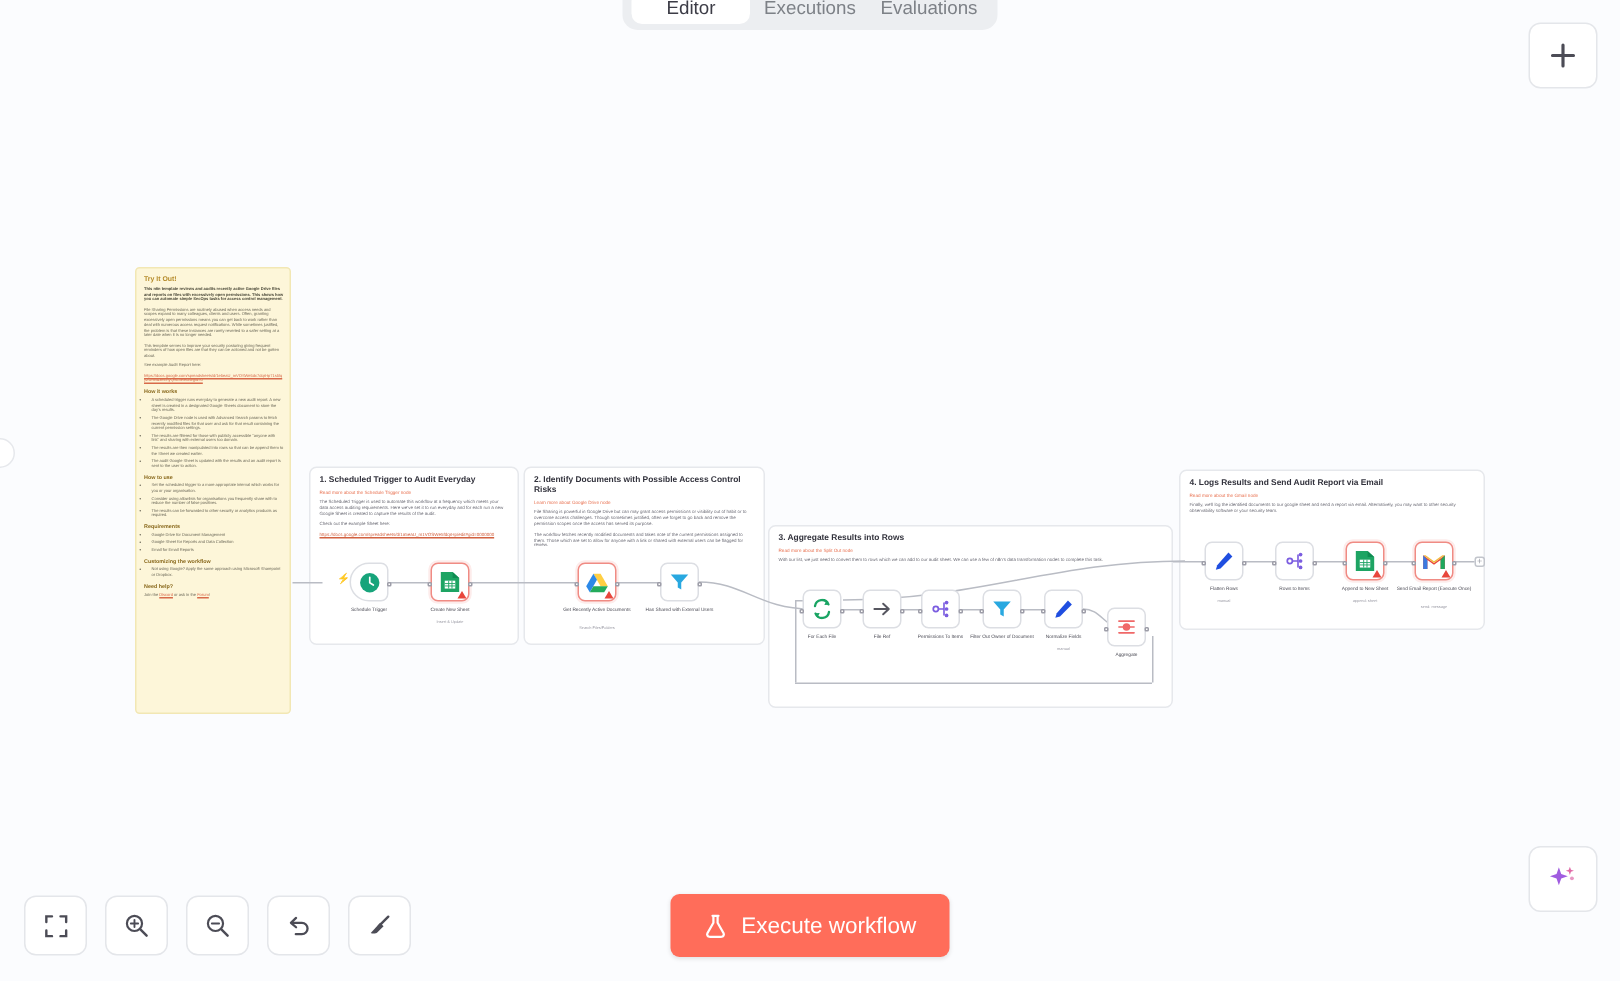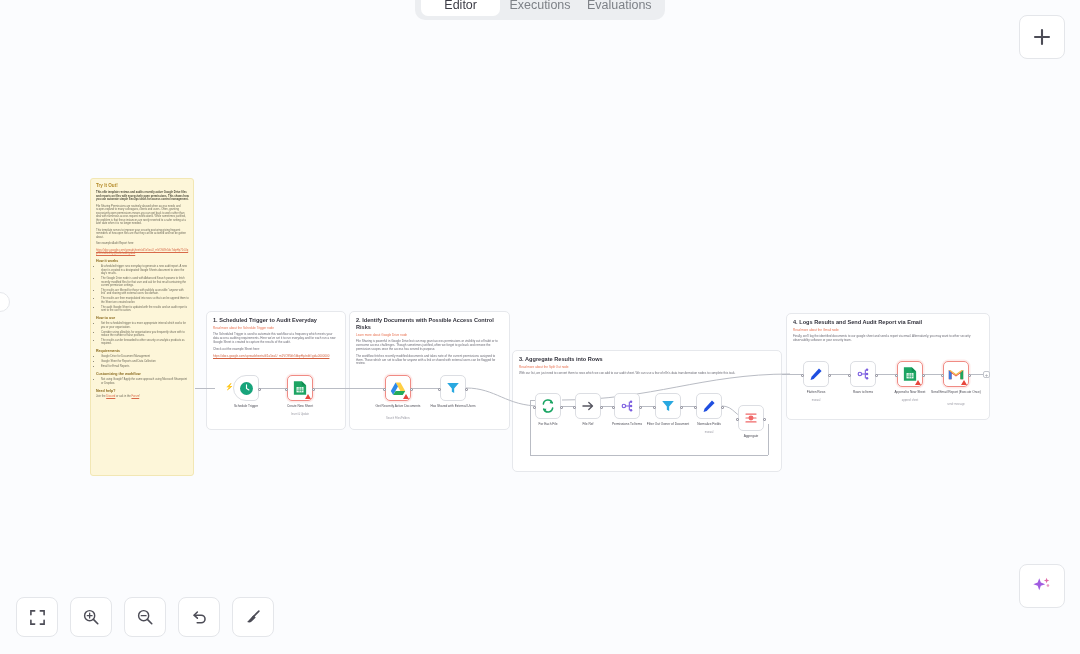--- a/index.html
+++ b/index.html
@@ -195,20 +195,26 @@
       </svg>
     </div>
     <div class="sqbtn">
       <svg width="18" height="18" viewBox="0 0 20 20">
         <path d="M16.5 3.5 L9.5 10.5" stroke="#4c4c56" stroke-width="1.8" stroke-linecap="round"></path>
         <path d="M10.5 8 L13 10.5 L8.5 15 C7 16.5 4.5 16 3.5 15.5 Z" fill="#4c4c56"></path>
       </svg>
     </div>
   </div>
 
+  <button class="execute">
+    <svg width="16" height="17" viewBox="0 0 16 17">
+      <path d="M6 1.5 H10 M6.6 1.5 V6.2 L2.6 13.2 A1.6 1.6 0 0 0 4 15.5 H12 A1.6 1.6 0 0 0 13.4 13.2 L9.4 6.2 V1.5" stroke="#ffffff" stroke-width="1.5" fill="none" stroke-linejoin="round" stroke-linecap="round"></path>
+    </svg>
+    <span>Execute workflow</span>
+  </button>
 
   <div class="sticky">
     <h1>Try It Out!</h1>
     <p class="lead">This n8n template reviews and audits recently active Google Drive files and reports on files with excessively open permissions. This shows how you can automate simple SecOps tasks for access control management.</p>
     <p>File Sharing Permissions are routinely abused when access needs and scopes expand to many colleagues, clients and users. Often, granting excessively open permissions means you can get back to work rather than deal with numerous access request notifications. While sometimes justified, the problem is that these instances are rarely reverted to a safer setting at a later date when it is no longer needed.</p>
     <p>This template serves to improve your security posturing giving frequent reminders of how open files are that they can be actioned and not be gotten about.</p>
     <p>See example Audit Report here:</p>
     <p><a href="#">https://docs.google.com/spreadsheets/d/1e5eaU_mVOSWe5dc7dqrHp71s5lqyZUhG43eEnyQlsc3e/edit#gid=0</a></p>
 
     <h2>How it works</h2>

